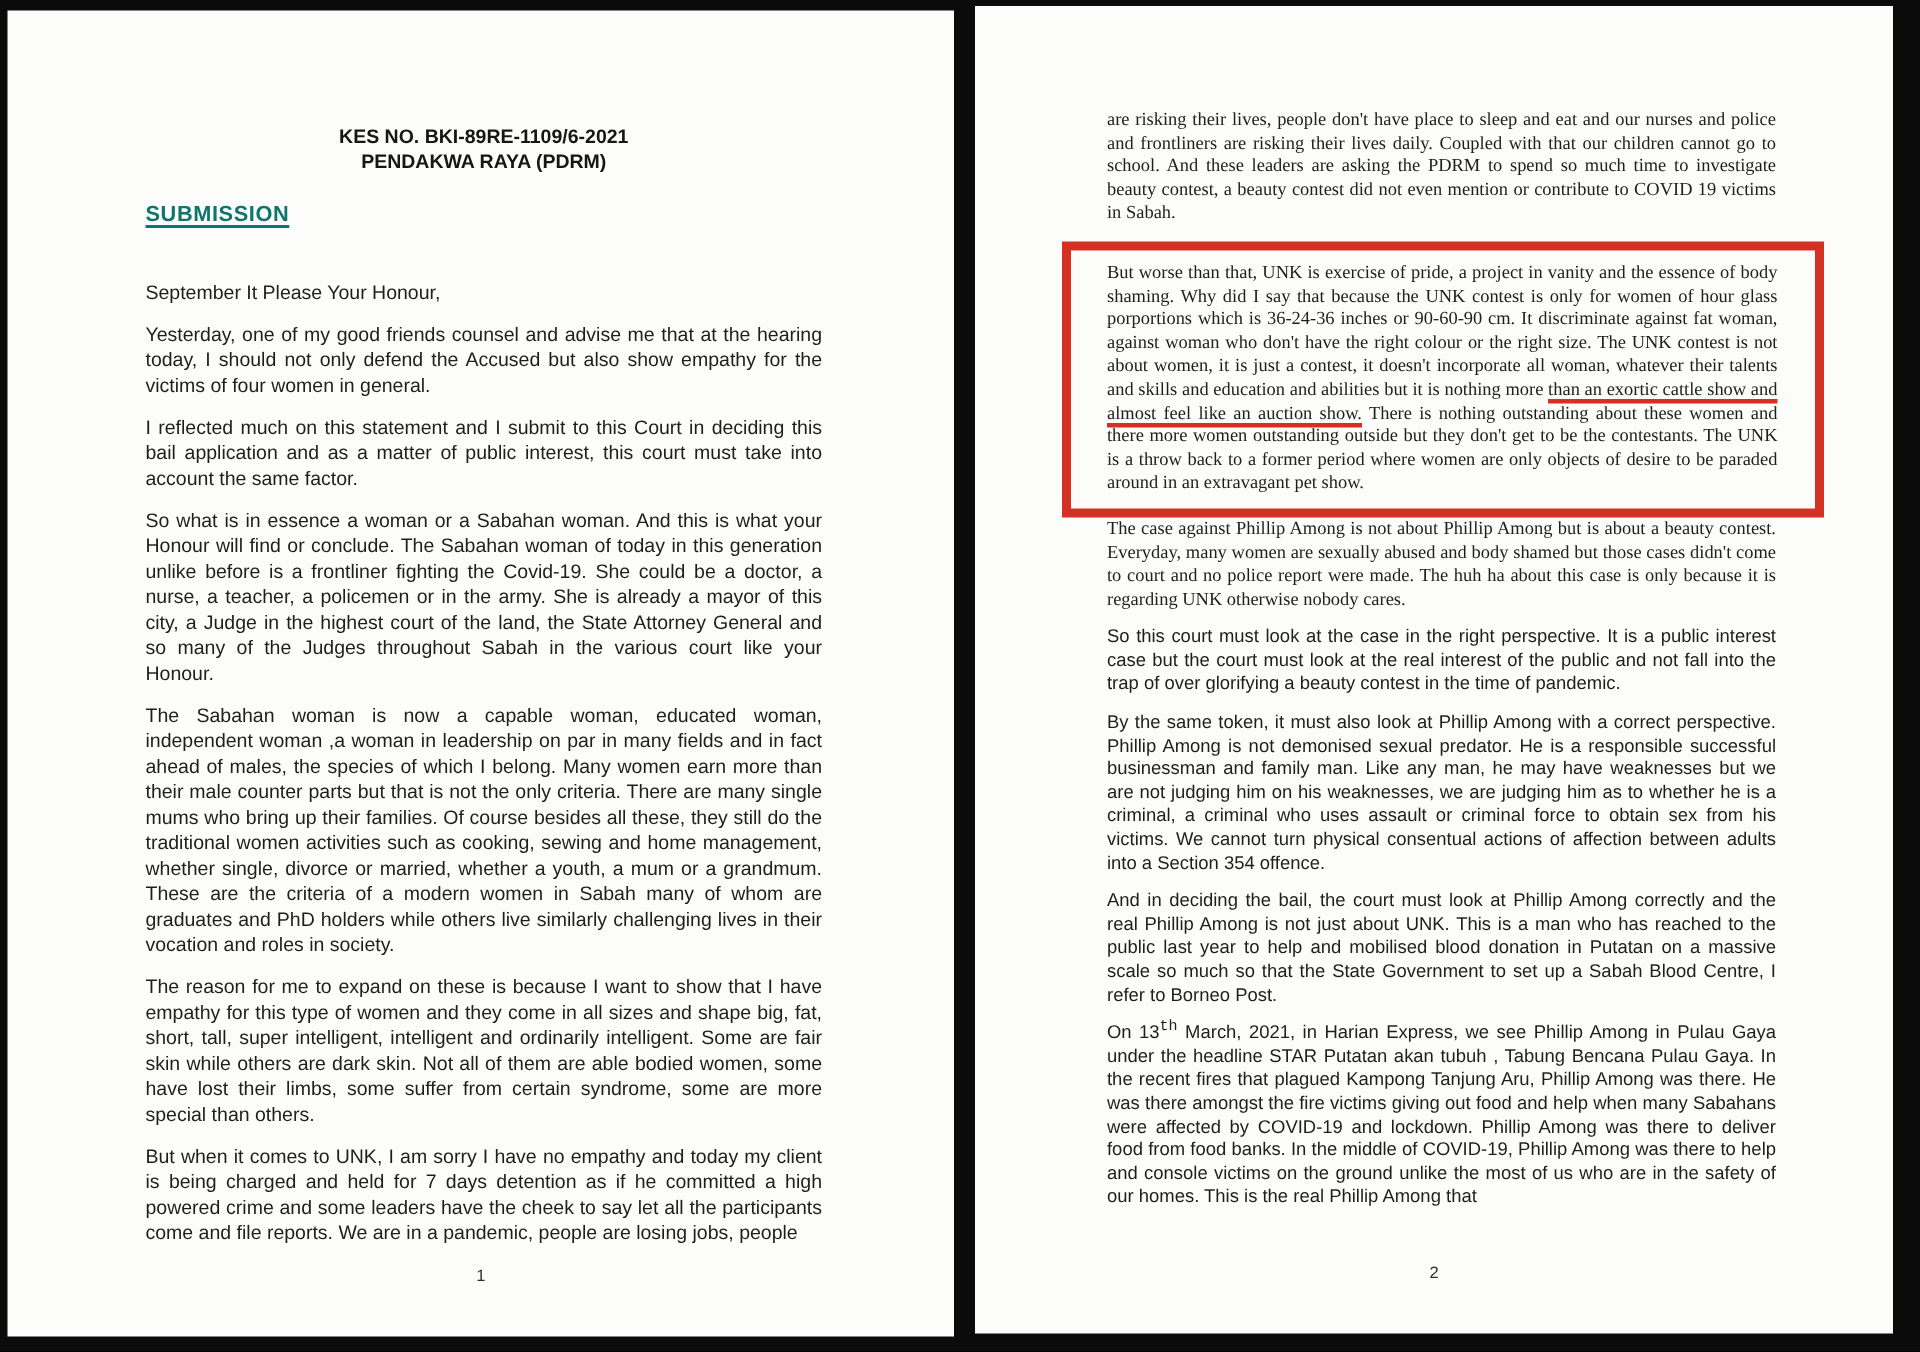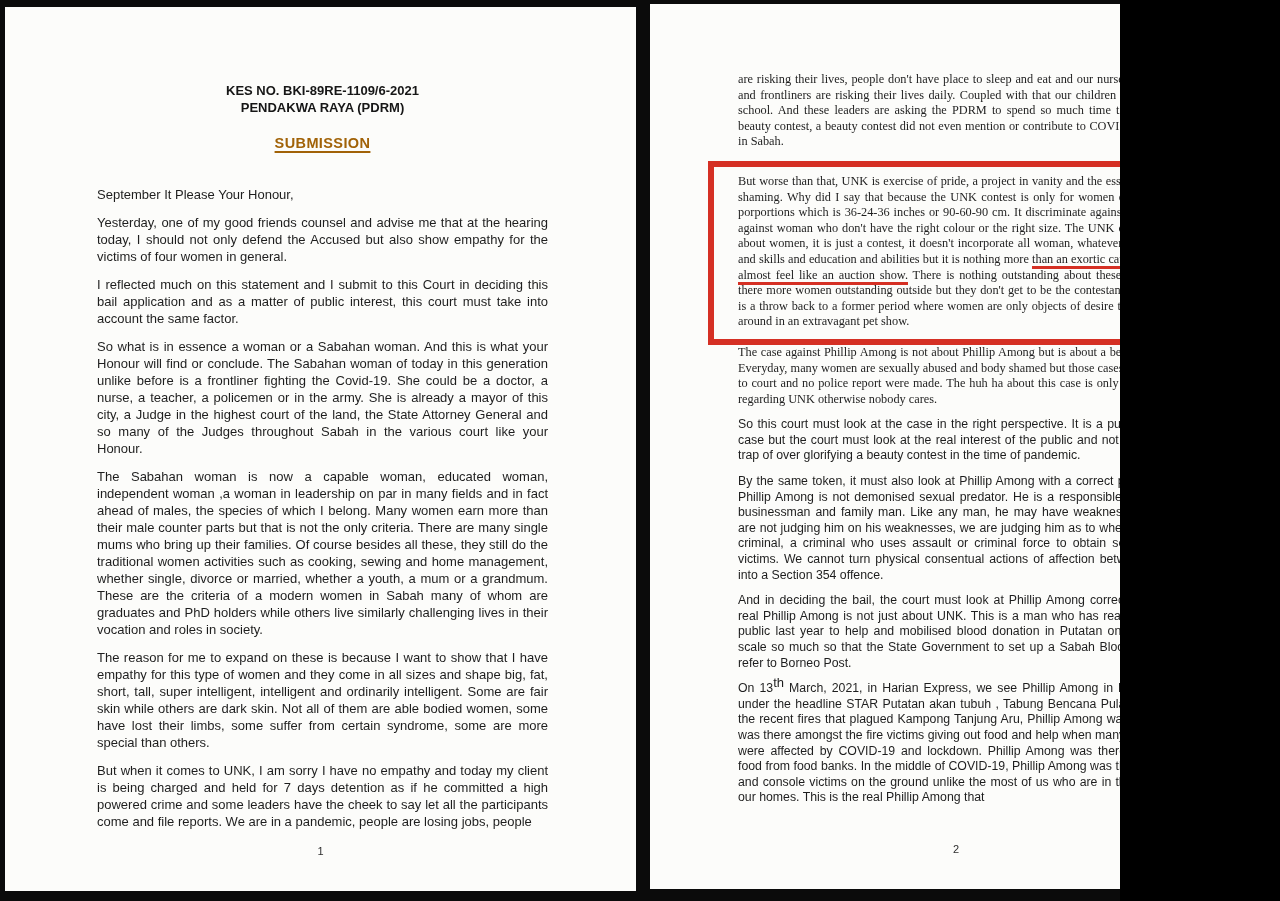--- a/index.html
+++ b/index.html
@@ -1,21 +1,21 @@
 <!DOCTYPE html>
 <html><head>
 <meta charset="utf-8">
 <style>
   html, body {
     margin: 0; padding: 0;
     background: #000;
   }
   .canvas {
     position: relative;
-    width: 1120px; height: 901px;
+    width: 1280px; height: 901px;
     background: #0b0b0b;
     overflow: hidden;
     font-family: "Liberation Sans", sans-serif;
   }
   .page {
     position: absolute;
     background: #fcfcfa;
     color: #1e1e1e;
     overflow: hidden;
   }
@@ -31,25 +31,24 @@
 
   .case-header {
     font-weight: bold;
     text-align: center;
     font-size: 13px;
     line-height: 16.5px;
     color: #161616;
   }
   .doc-title {
     margin-top: 19px;
-    text-align: center;
     font-weight: bold;
     font-size: 14.5px;
     letter-spacing: .4px;
-    color: #a16207;
+    color: #0f766e;
     text-decoration: underline;
     text-decoration-thickness: 2px;
     text-underline-offset: 3px;
   }
   .salutation {
     margin: 36px 0 0 0;
     font-size: 13px;
   }
   .body-left p {
     margin: 11px 0 0 0;
@@ -71,21 +70,21 @@
     border: 6px solid #d53024;
     margin: 11px -32px 0 -30px;
     padding: 7px 25px 9px 24px;
   }
   .highlight-box p { margin: 0; }
 
   .red-underline {
     border-bottom: 3px solid #d53024;
     padding-bottom: 0;
   }
-  sup { font-size: 13px; line-height: 0; }
+  sup { font-size: 10px; line-height: 0; font-family: Liberation Mono, monospace; }
 
   .page-number {
     position: absolute;
     bottom: 34px; left: 0;
     width: 100%;
     text-align: center;
     font-size: 11px;
     color: #2e2e2e;
   }
 </style>

